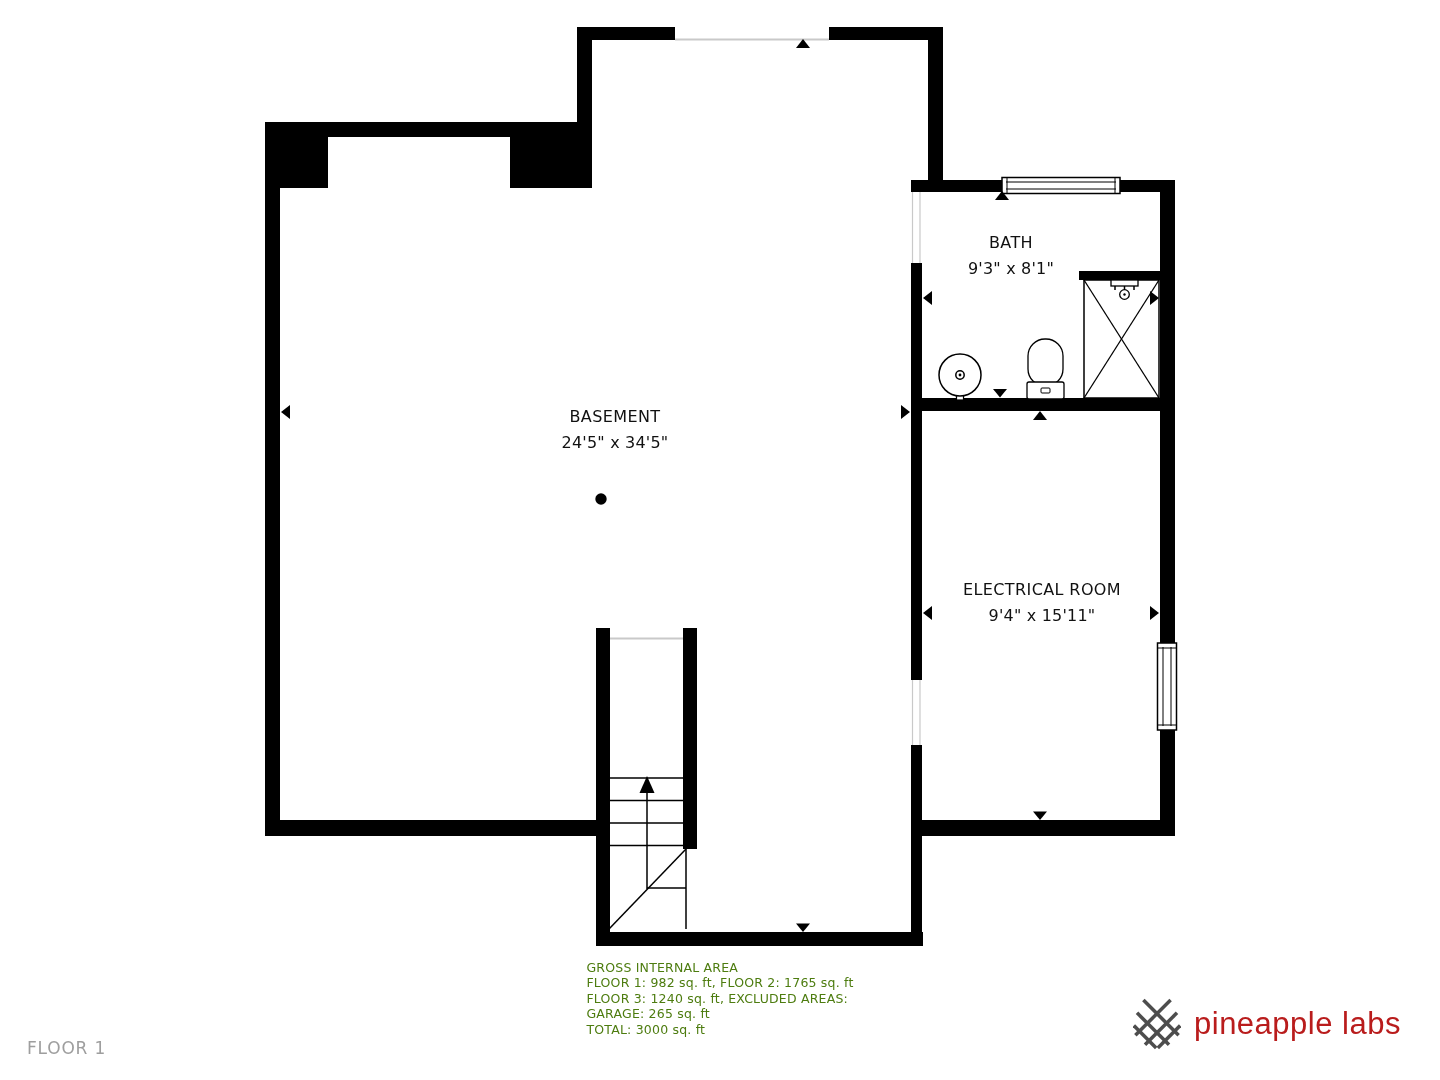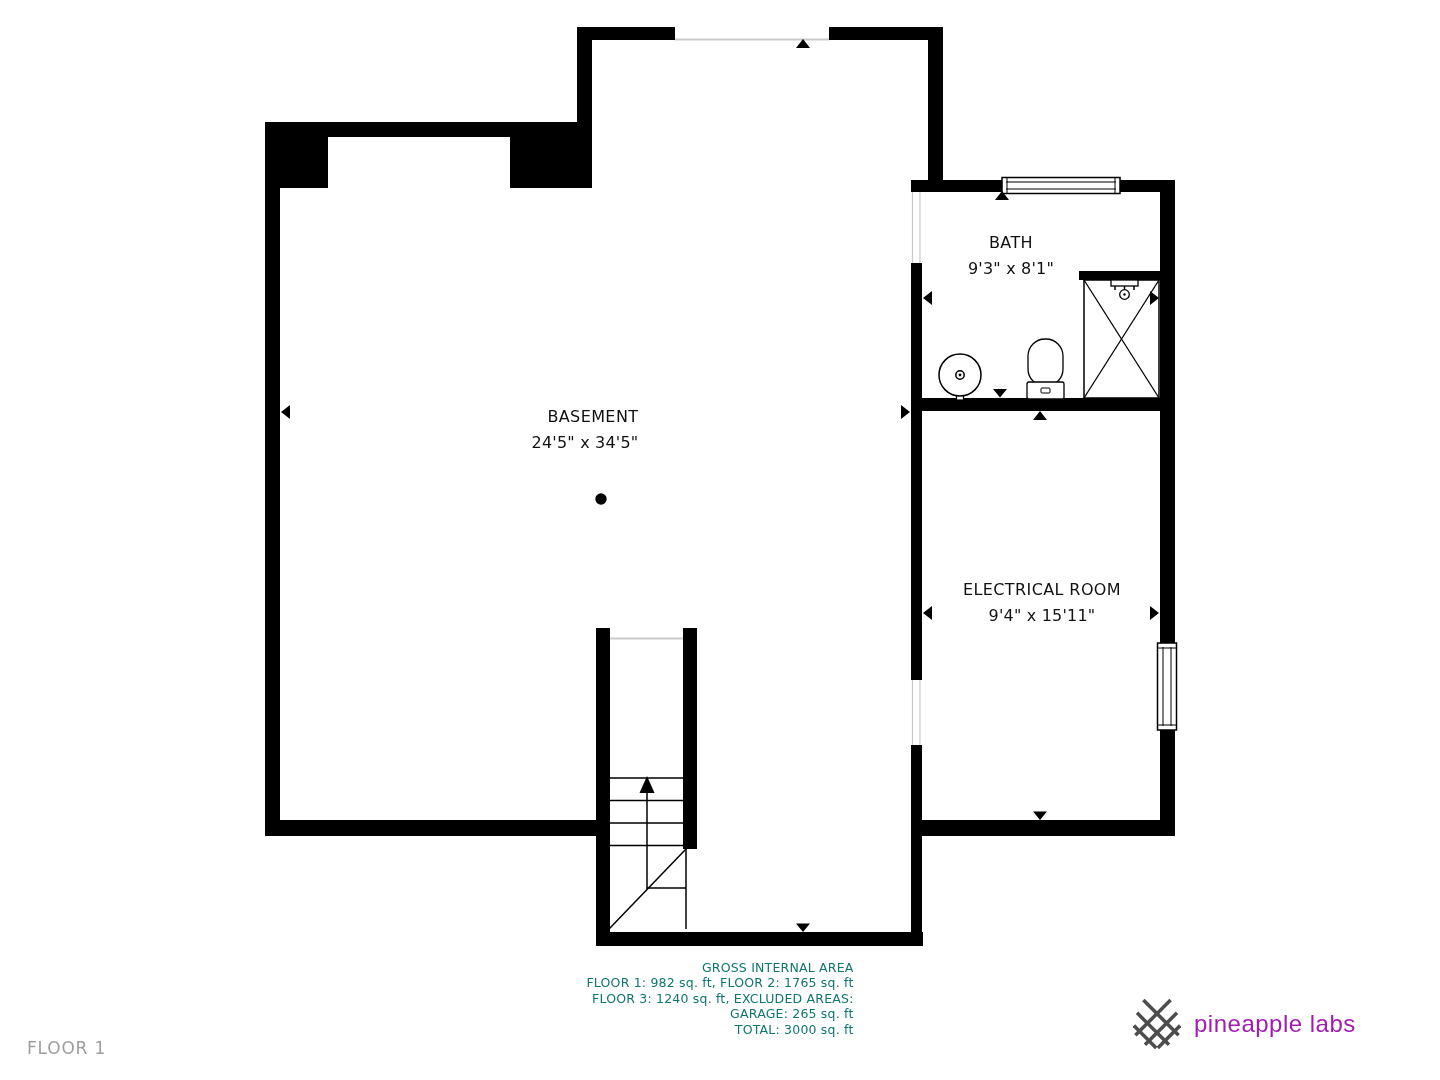--- a/index.html
+++ b/index.html
@@ -4,26 +4,26 @@
 <style>
   html,body{margin:0;padding:0;background:#ffffff;}
   #stage{position:relative;width:1440px;height:1080px;background:#ffffff;overflow:hidden;
          font-family:"DejaVu Sans", sans-serif;}
   #plan-svg{position:absolute;left:0;top:0;}
   .room-label{position:absolute;transform:translateX(-50%);text-align:center;
               color:#111;font-size:16px;line-height:26px;white-space:nowrap;}
   .room-label .room-name{letter-spacing:.4px;}
   .room-label .room-dims{letter-spacing:.2px;}
   #area-summary{position:absolute;left:720px;top:960px;transform:translateX(-50%);
-                text-align:right;color:#0f766e;font-size:12.5px;font-weight:500;
+                text-align:left;color:#4d7c0f;font-size:12.5px;font-weight:500;
                 line-height:15.4px;letter-spacing:.2px;white-space:nowrap;}
   #floor-label{position:absolute;left:27px;top:1038px;color:#9e9e9e;font-size:17px;
                letter-spacing:.8px;}
   #logo{position:absolute;left:1133px;top:994px;display:flex;align-items:center;gap:13px;}
-  #logo-text{color:#a21caf;font-size:24px;font-weight:500;letter-spacing:.5px;
+  #logo-text{color:#b91c1c;font-size:31px;font-weight:500;letter-spacing:.5px;
              font-family:"Liberation Sans", sans-serif;text-align:right;}
 </style>
 </head>
 <body>
 
 <div id="stage">
 
   <svg id="plan-svg" width="1440" height="1080" viewBox="0 0 1440 1080">
 
     <g fill="#000000" shape-rendering="crispEdges">
@@ -133,21 +133,21 @@
       <polygon points="1040,411 1033,420 1047,420"></polygon>
       <polygon points="923,613 932,606 932,620"></polygon>
       <polygon points="1159,613 1150,606 1150,620"></polygon>
       <polygon points="1040,820 1033,811.5 1047,811.5"></polygon>
       <polygon points="803,932 796,923.5 810,923.5"></polygon>
     </g>
 
     <circle cx="601" cy="499" r="5.7" fill="#000"></circle>
   </svg>
 
-  <div class="room-label" style="left:585px;top:404px;text-align:right;">
+  <div class="room-label" style="left:615px;top:404px;">
     <div class="room-name">BASEMENT</div>
     <div class="room-dims">24'5" x 34'5"</div>
   </div>
 
   <div class="room-label" style="left:1011px;top:230px;">
     <div class="room-name">BATH</div>
     <div class="room-dims">9'3" x 8'1"</div>
   </div>
 
   <div class="room-label" style="left:1042px;top:577px;">

